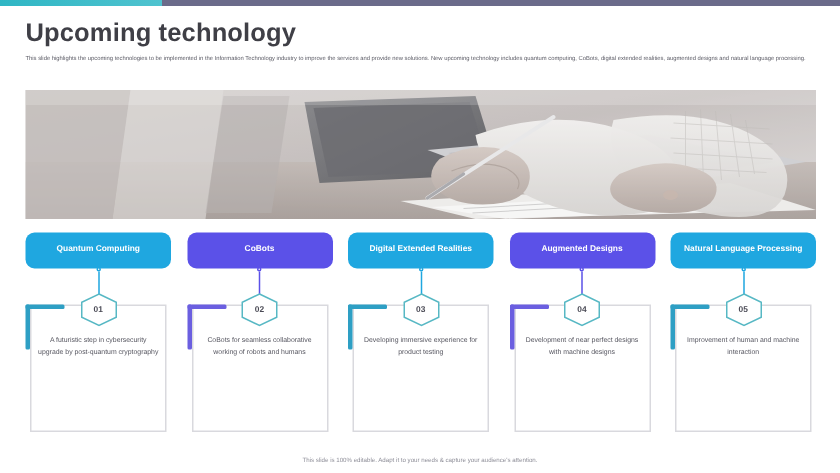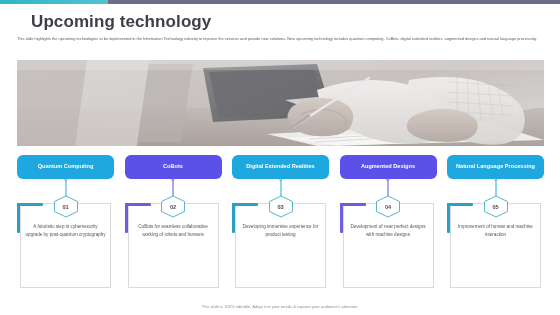--- a/index.html
+++ b/index.html
@@ -31,21 +31,21 @@
   }
   .topbar-right {
     flex: 1;
     height: 100%;
     background: #6b6b8a;
   }
 
   
   .page-title {
     position: absolute;
-    top: 12px; left: 31px;
+    top: 12px; left: 17px;
     font-size: 17px;
     font-weight: 600;
     color: #3f3f46;
     letter-spacing: 0.1px;
   }
 
   .subtitle {
     position: absolute;
     top: 36px; left: 17px;
     width: 527px;

